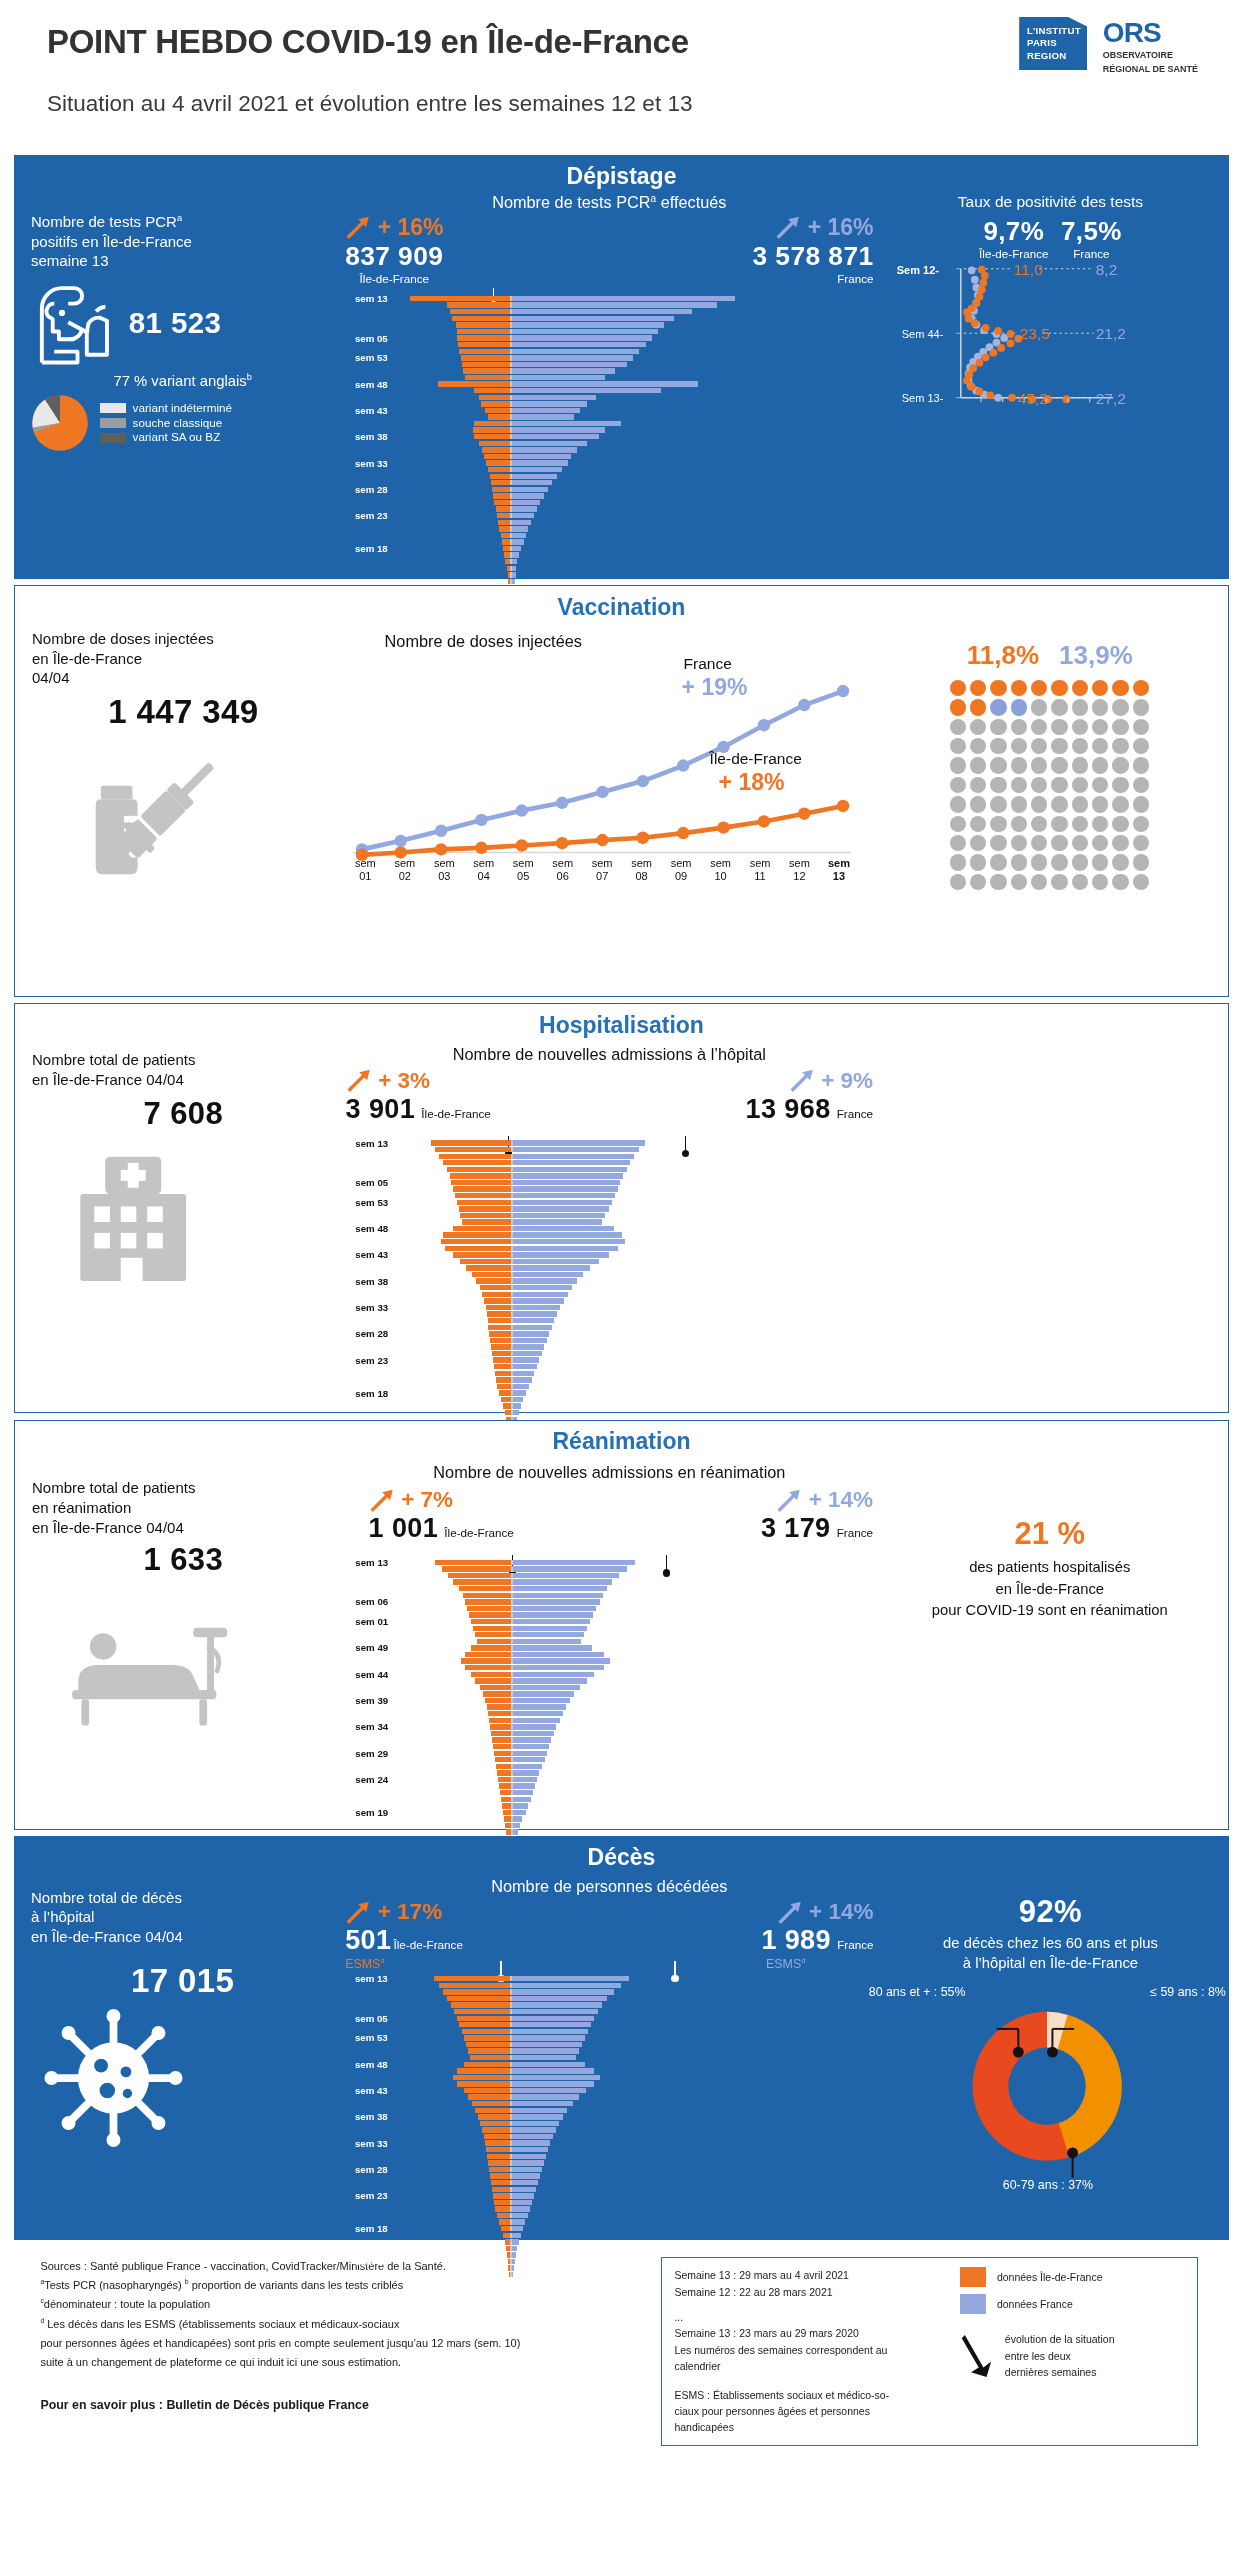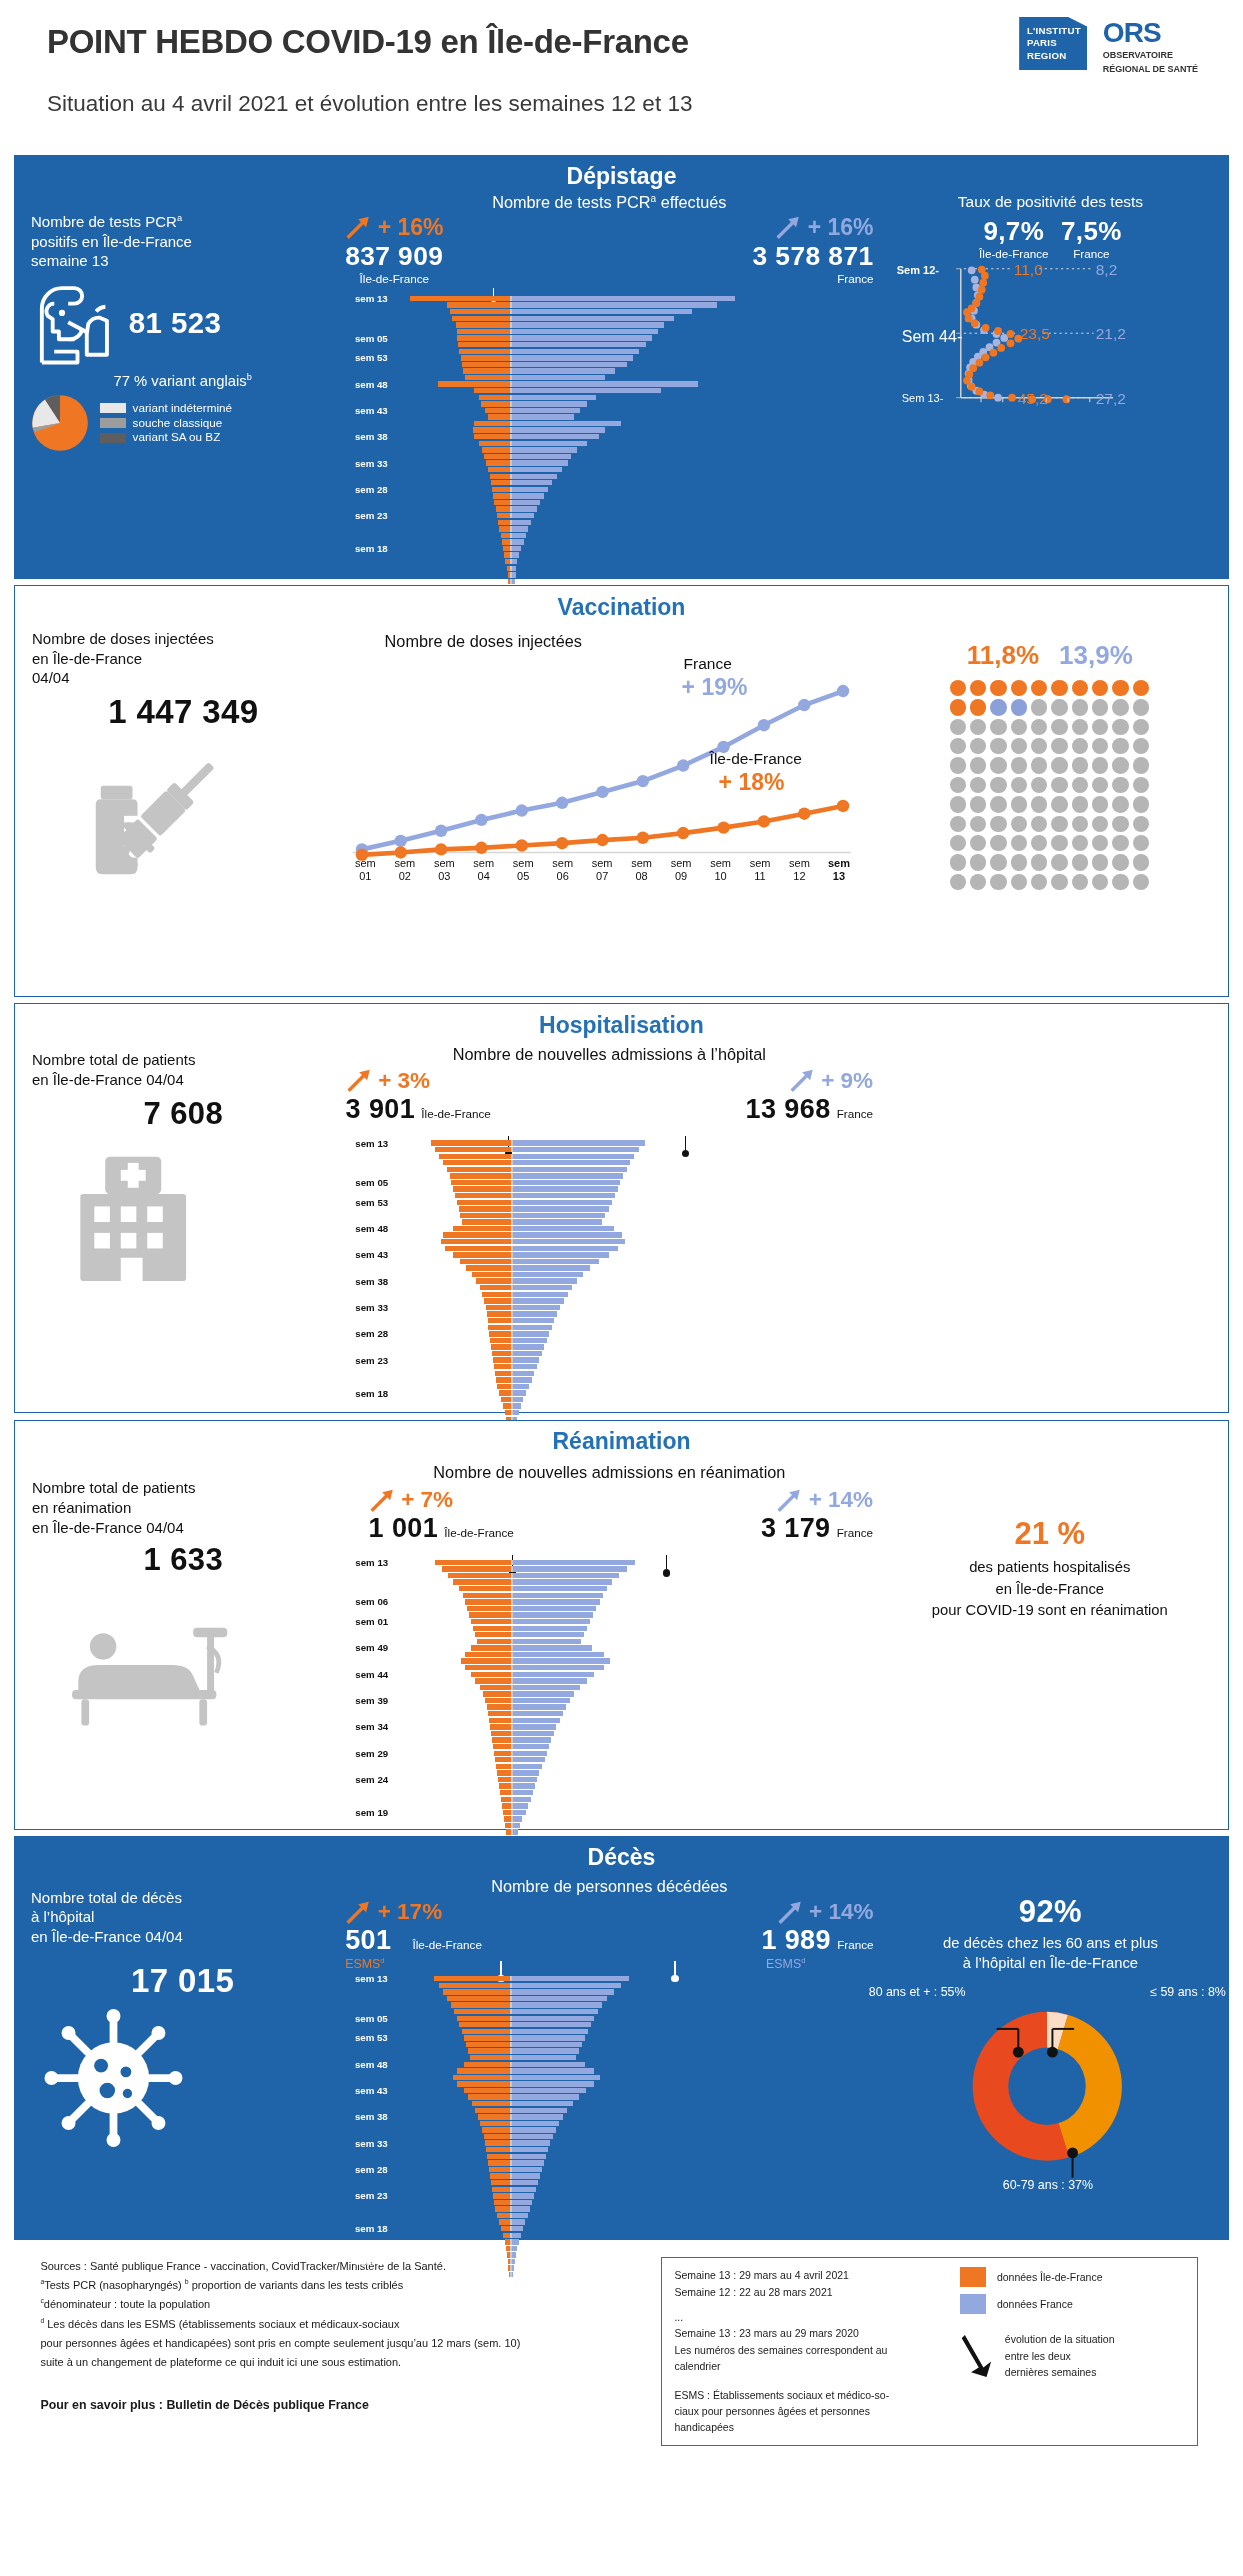--- a/index.html
+++ b/index.html
@@ -752,21 +752,21 @@
             <g stroke="#cfcfcf" stroke-width="1.4">
               <line x1="130" y1="172" x2="130" y2="178"></line>
                 <line x1="158" y1="172" x2="158" y2="178"></line>
               <line x1="186" y1="172" x2="186" y2="178"></line>
                 <line x1="214" y1="172" x2="214" y2="178"></line>
               <line x1="242" y1="172" x2="242" y2="178"></line>
                 <line x1="270" y1="172" x2="270" y2="178"></line>
             </g>
           </svg>
           <div style="position:absolute;left:17px;top:0px;font-size:11px;font-weight:bold;">Sem  12-</div>
-          <div style="position:absolute;left:22px;top:64px;font-size:16px;text-align:center;">Sem 44-</div>
+          <div style="position:absolute;left:22px;top:64px;font-size:11px;text-align:center;">Sem 44-</div>
           <div style="position:absolute;left:22px;top:128px;font-size:11px;">Sem 13-</div>
           <div style="position:absolute;left:134px;top:-3.1px;font-size:15.5px;color:#ef7622;">11,0</div>
           <div style="position:absolute;left:216px;top:-3.1px;font-size:15.5px;color:#93a8df;">8,2</div>
           <div style="position:absolute;left:140px;top:61px;font-size:15.5px;color:#ef7622;">23,5</div>
           <div style="position:absolute;left:216px;top:61px;font-size:15.5px;color:#93a8df;">21,2</div>
           <div style="position:absolute;left:138px;top:126px;font-size:15.5px;color:#ef7622;">45,2</div>
           <div style="position:absolute;left:216px;top:126px;font-size:15.5px;color:#93a8df;">27,2</div>
         </div>
       </div>
     </div>
@@ -2105,21 +2105,21 @@
         <div style="text-align:center;font-size:16.3px;">Nombre de personnes décédées</div>
         <div style="display:flex;justify-content:space-between;align-items:flex-start;margin-top:3.1px;">
           <div>
             <div class="arrow-row">
               <svg class="arrow" viewBox="0 0 40 40">
                 <path d="M4 36 L32 8" stroke="#ef7622" stroke-width="5"></path>
                   <path d="M36 4 L20 8 L32 20 Z" fill="#ef7622"></path>
               </svg>
               <span class="pct-orange" style="font-size:22.5px;">+ 17%</span>
             </div>
-            <div style="display:flex;align-items:baseline;gap:21px;">
+            <div style="display:flex;align-items:baseline;gap:2px;">
               <span class="big-num num-white" style="font-size:27px;">501</span>
               <span class="tiny">Île-de-France</span>
             </div>
             <div style="font-size:12.4px;color:#ef7622;">
               <span>ESMS</span><sup>d</sup>
             </div>
           </div>
           <div style="text-align:right;">
             <div class="arrow-row" style="justify-content:flex-end;">
               <svg class="arrow" viewBox="0 0 40 40">

